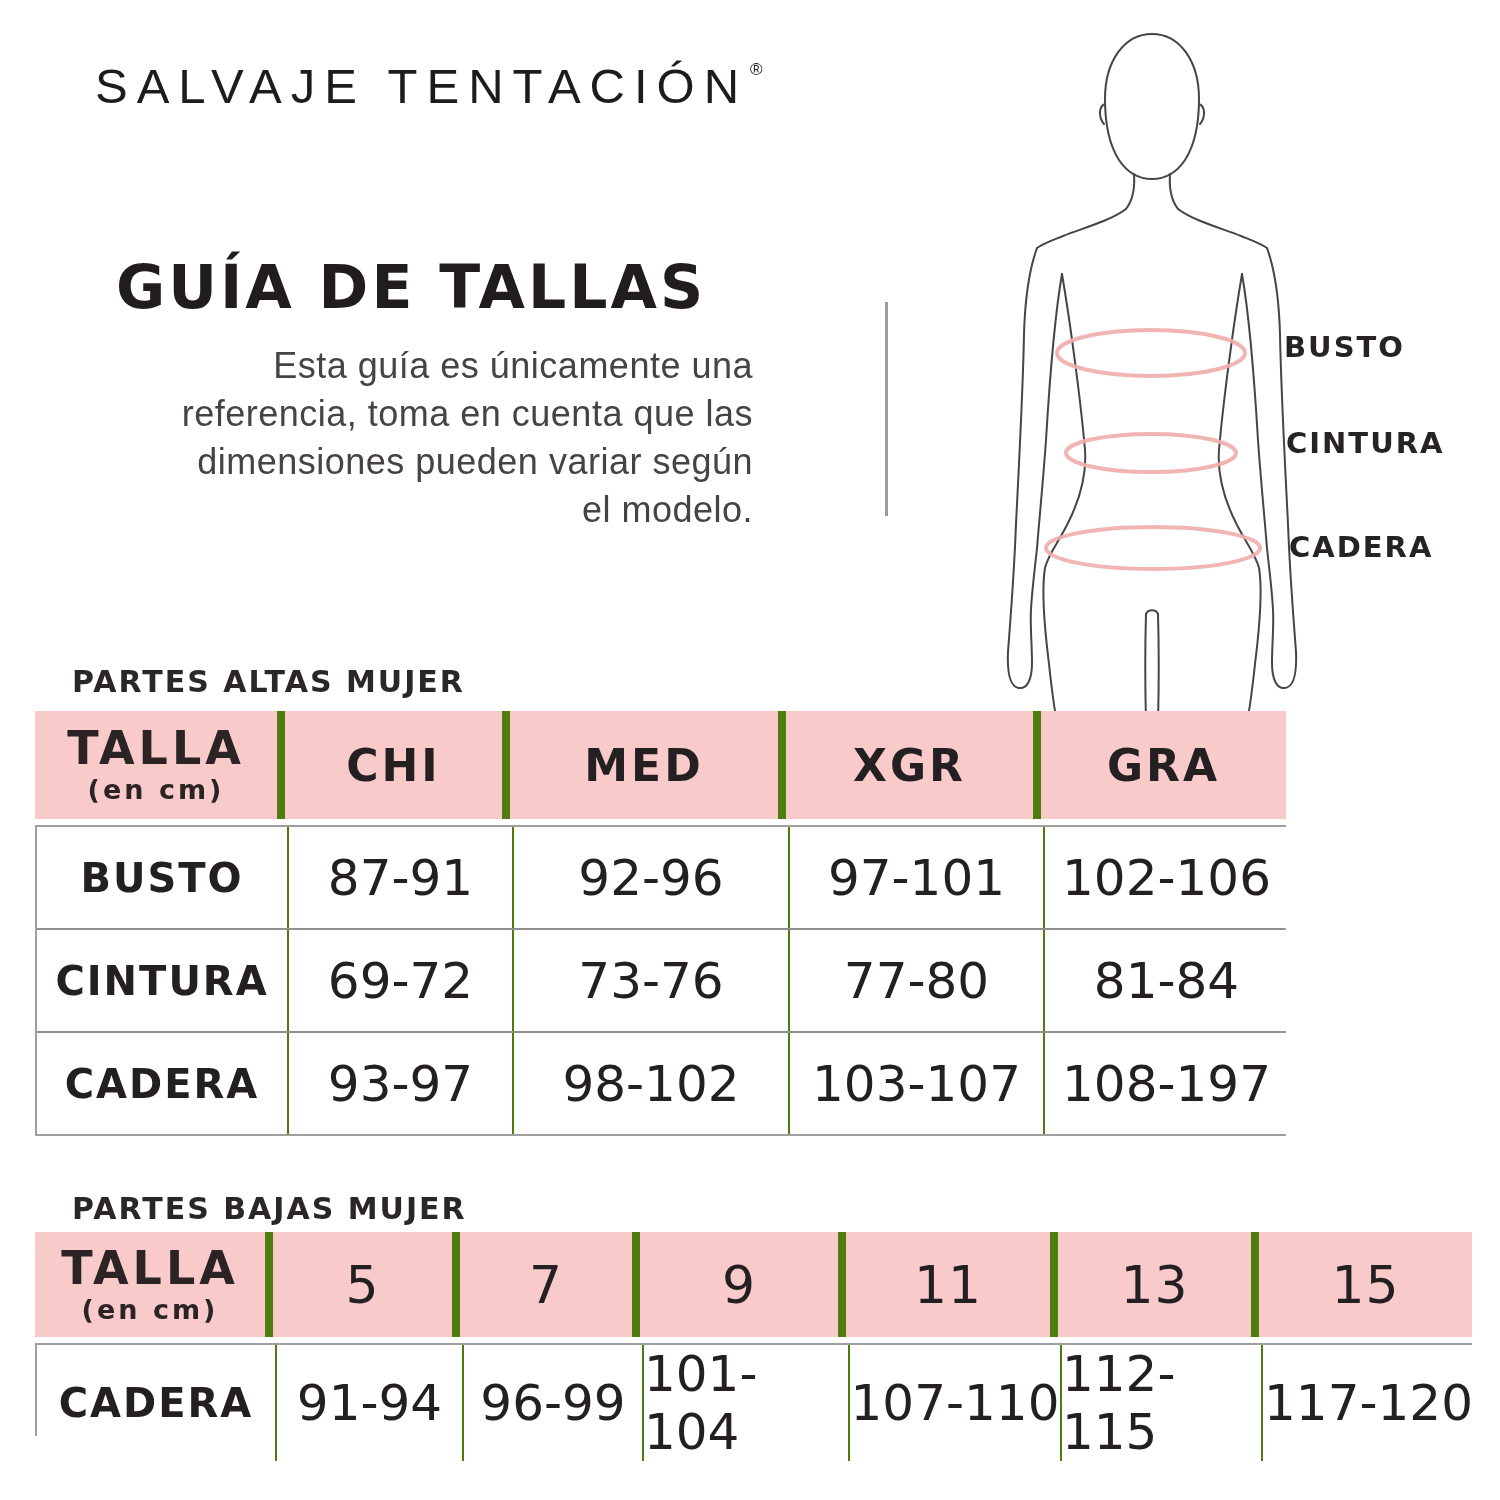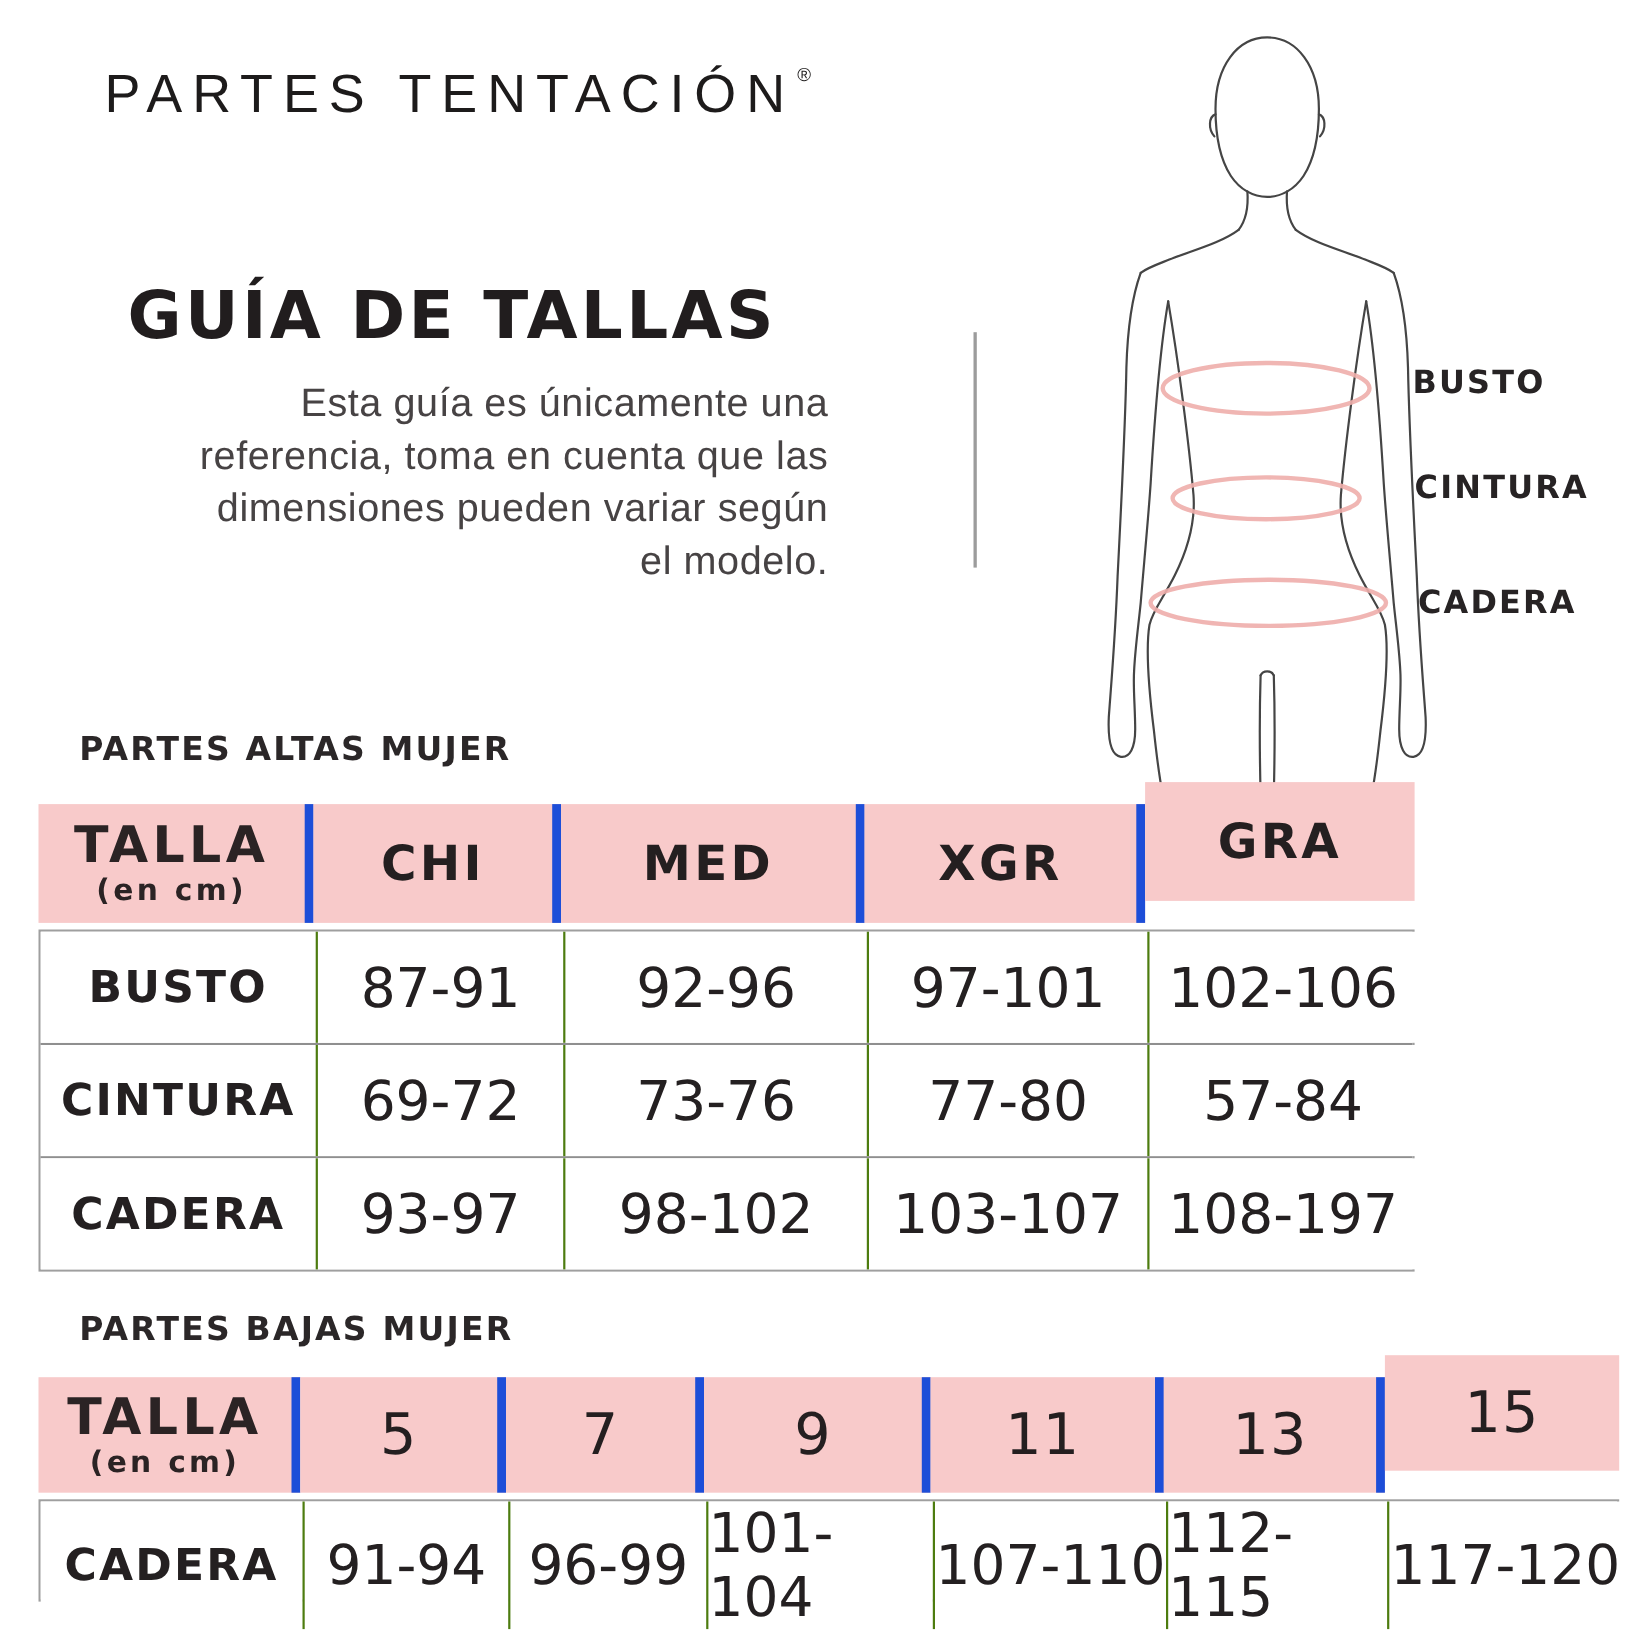--- a/index.html
+++ b/index.html
@@ -33,40 +33,40 @@
   .sizetable{position:absolute;z-index:2;}
   .t1{left:35px;top:711px;width:1251px;}
   .t2{left:35px;top:1232px;width:1437px;}
   .thead,.tr{display:grid;}
   .t1 .thead,.t1 .tr{grid-template-columns:250px 225px 276px 255px 245px;}
   .t2 .thead,.t2 .tr{grid-template-columns:238px 187px 180px 206px 212px 201px 213px;}
   .cell{display:flex;align-items:center;justify-content:center;flex-direction:column;}
   .th{background:#f8caca;}
   .t1 .th{height:108px;}
   .t2 .th{height:105px;}
-  .th:not(:last-child){border-right:8px solid #1d4ed8;margin-top:20px;}
+  .th:not(:last-child){border-right:8px solid #4d7c0f;}
   .talla{font-family:"DejaVu Sans","Liberation Sans",sans-serif;font-weight:700;font-size:46px;letter-spacing:4px;color:#2b2324;line-height:1.0;}
   .unit{font-family:"DejaVu Sans","Liberation Sans",sans-serif;font-weight:700;font-size:27px;letter-spacing:3px;color:#2b2324;margin-top:3px;}
   .size-head{font-family:"DejaVu Sans","Liberation Sans",sans-serif;font-weight:700;font-size:44px;letter-spacing:3px;color:#241f20;}
   .t2 .size-head{font-family:"DejaVu Sans","Liberation Sans",sans-serif;font-weight:400;font-size:52px;letter-spacing:1px;}
   .tbody{margin-top:6px;border:2px solid #9f9f9f;background:#ffffff;}
   .t1 .tr{height:101px;}
   .t2 .tr{height:89px;}
   .tr + .tr{border-top:2px solid #8f8f8f;}
   .td{background:#fff;}
   .td:not(:first-child){border-left:2px solid #4d7c0f;}
   .row-label{font-family:"DejaVu Sans","Liberation Sans",sans-serif;font-weight:700;font-size:40px;letter-spacing:2px;color:#242021;}
   .val{font-family:"DejaVu Sans","Liberation Sans",sans-serif;font-weight:400;font-size:50px;letter-spacing:0px;color:#242021;}
 </style>
 </head>
 <body>
 
 <div class="canvas">
 
-  <div class="brand"><span>PARTES TENTACIÓN</span><sup>®</sup></div>
+  <div class="brand"><span>SALVAJE TENTACIÓN</span><sup>®</sup></div>
 
   <h1 class="title">GUÍA DE TALLAS</h1>
   <p class="desc">Esta guía es únicamente una
 referencia, toma en cuenta que las
 dimensiones pueden variar según
 el modelo.</p>
   <div class="vdivider"></div>
 
   <svg class="figure-svg" viewBox="0 0 350 700" aria-hidden="true">
     <g fill="none" stroke="#454545" stroke-width="2" stroke-linecap="round" stroke-linejoin="round">
@@ -113,21 +113,21 @@
         <div class="cell td val">87-91</div>
         <div class="cell td val">92-96</div>
         <div class="cell td val">97-101</div>
         <div class="cell td val">102-106</div>
       </div>
       <div class="tr">
         <div class="cell td row-label">CINTURA</div>
         <div class="cell td val">69-72</div>
         <div class="cell td val">73-76</div>
         <div class="cell td val">77-80</div>
-        <div class="cell td val">57-84</div>
+        <div class="cell td val">81-84</div>
       </div>
       <div class="tr">
         <div class="cell td row-label">CADERA</div>
         <div class="cell td val">93-97</div>
         <div class="cell td val">98-102</div>
         <div class="cell td val">103-107</div>
         <div class="cell td val">108-197</div>
       </div>
     </div>
   </div>

